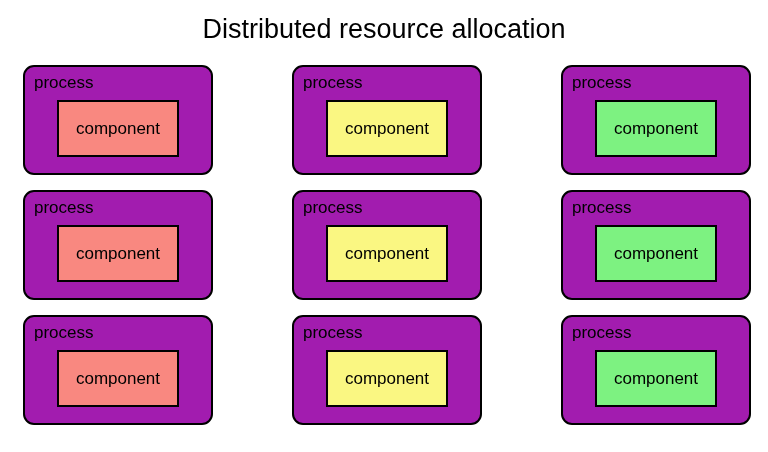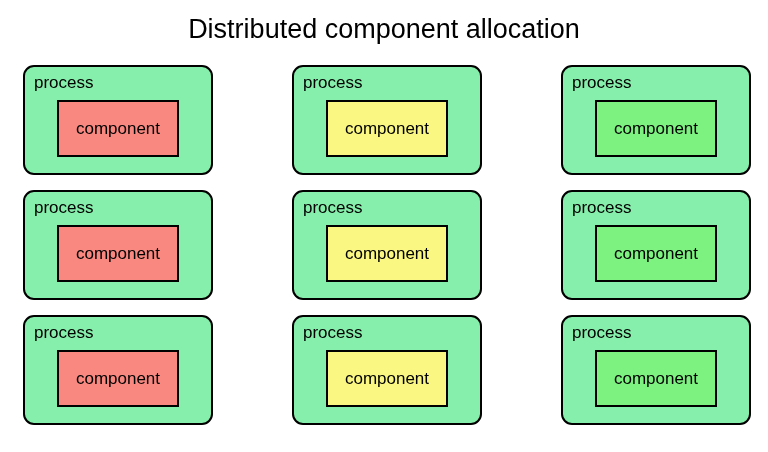--- a/index.html
+++ b/index.html
@@ -25,21 +25,21 @@
     display: grid;
     grid-template-columns: repeat(3, 190px);
     column-gap: 79px;
     row-gap: 15px;
     margin: 20px 0 0 23px;
   }
   .process-box {
     box-sizing: border-box;
     width: 190px;
     height: 110px;
-    background: #86efac;
+    background: #a21caf;
     border: 2px solid #000000;
     border-radius: 11px;
   }
   .process-label {
     font-size: 17px;
     line-height: 20px;
     margin: 6px 0 0 9px;
   }
   .component-box {
     box-sizing: border-box;
@@ -51,21 +51,21 @@
     align-items: center;
     justify-content: center;
   }
   .component-label {
     font-size: 17px;
   }
 </style>
 </head>
 <body>
 
-<div class="title">Distributed component allocation</div>
+<div class="title">Distributed resource allocation</div>
 
 <div class="grid">
 
   <div class="process-box">
     <div class="process-label">process</div>
     <div class="component-box" style="background-color: rgb(249, 136, 128);">
       <span class="component-label">component</span>
     </div>
   </div>
 

